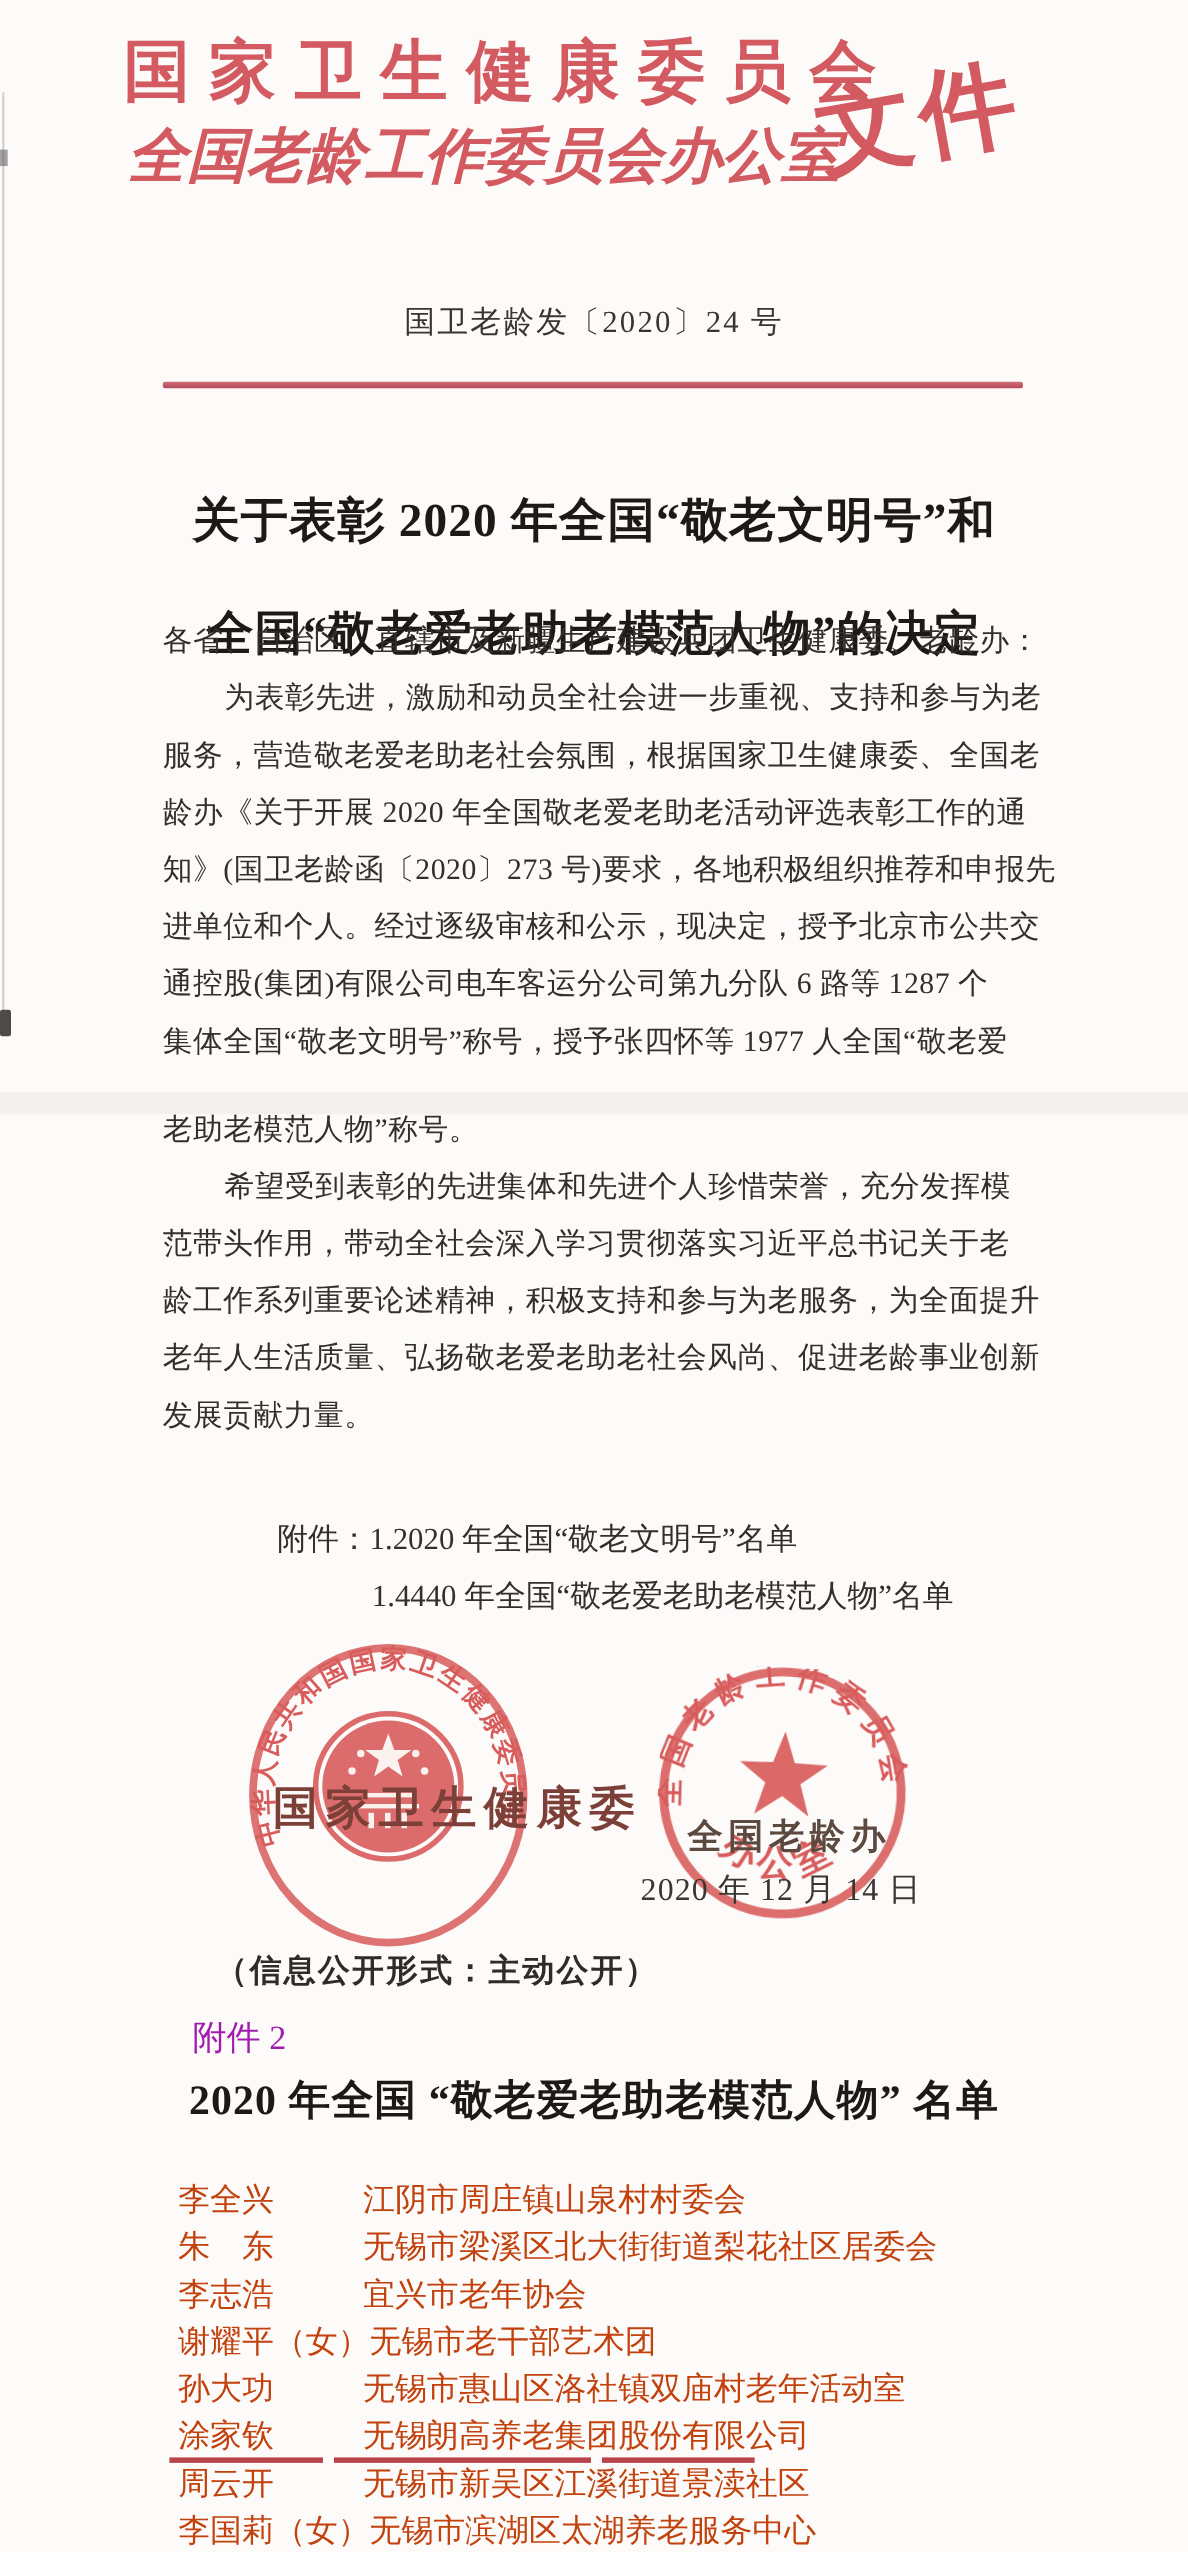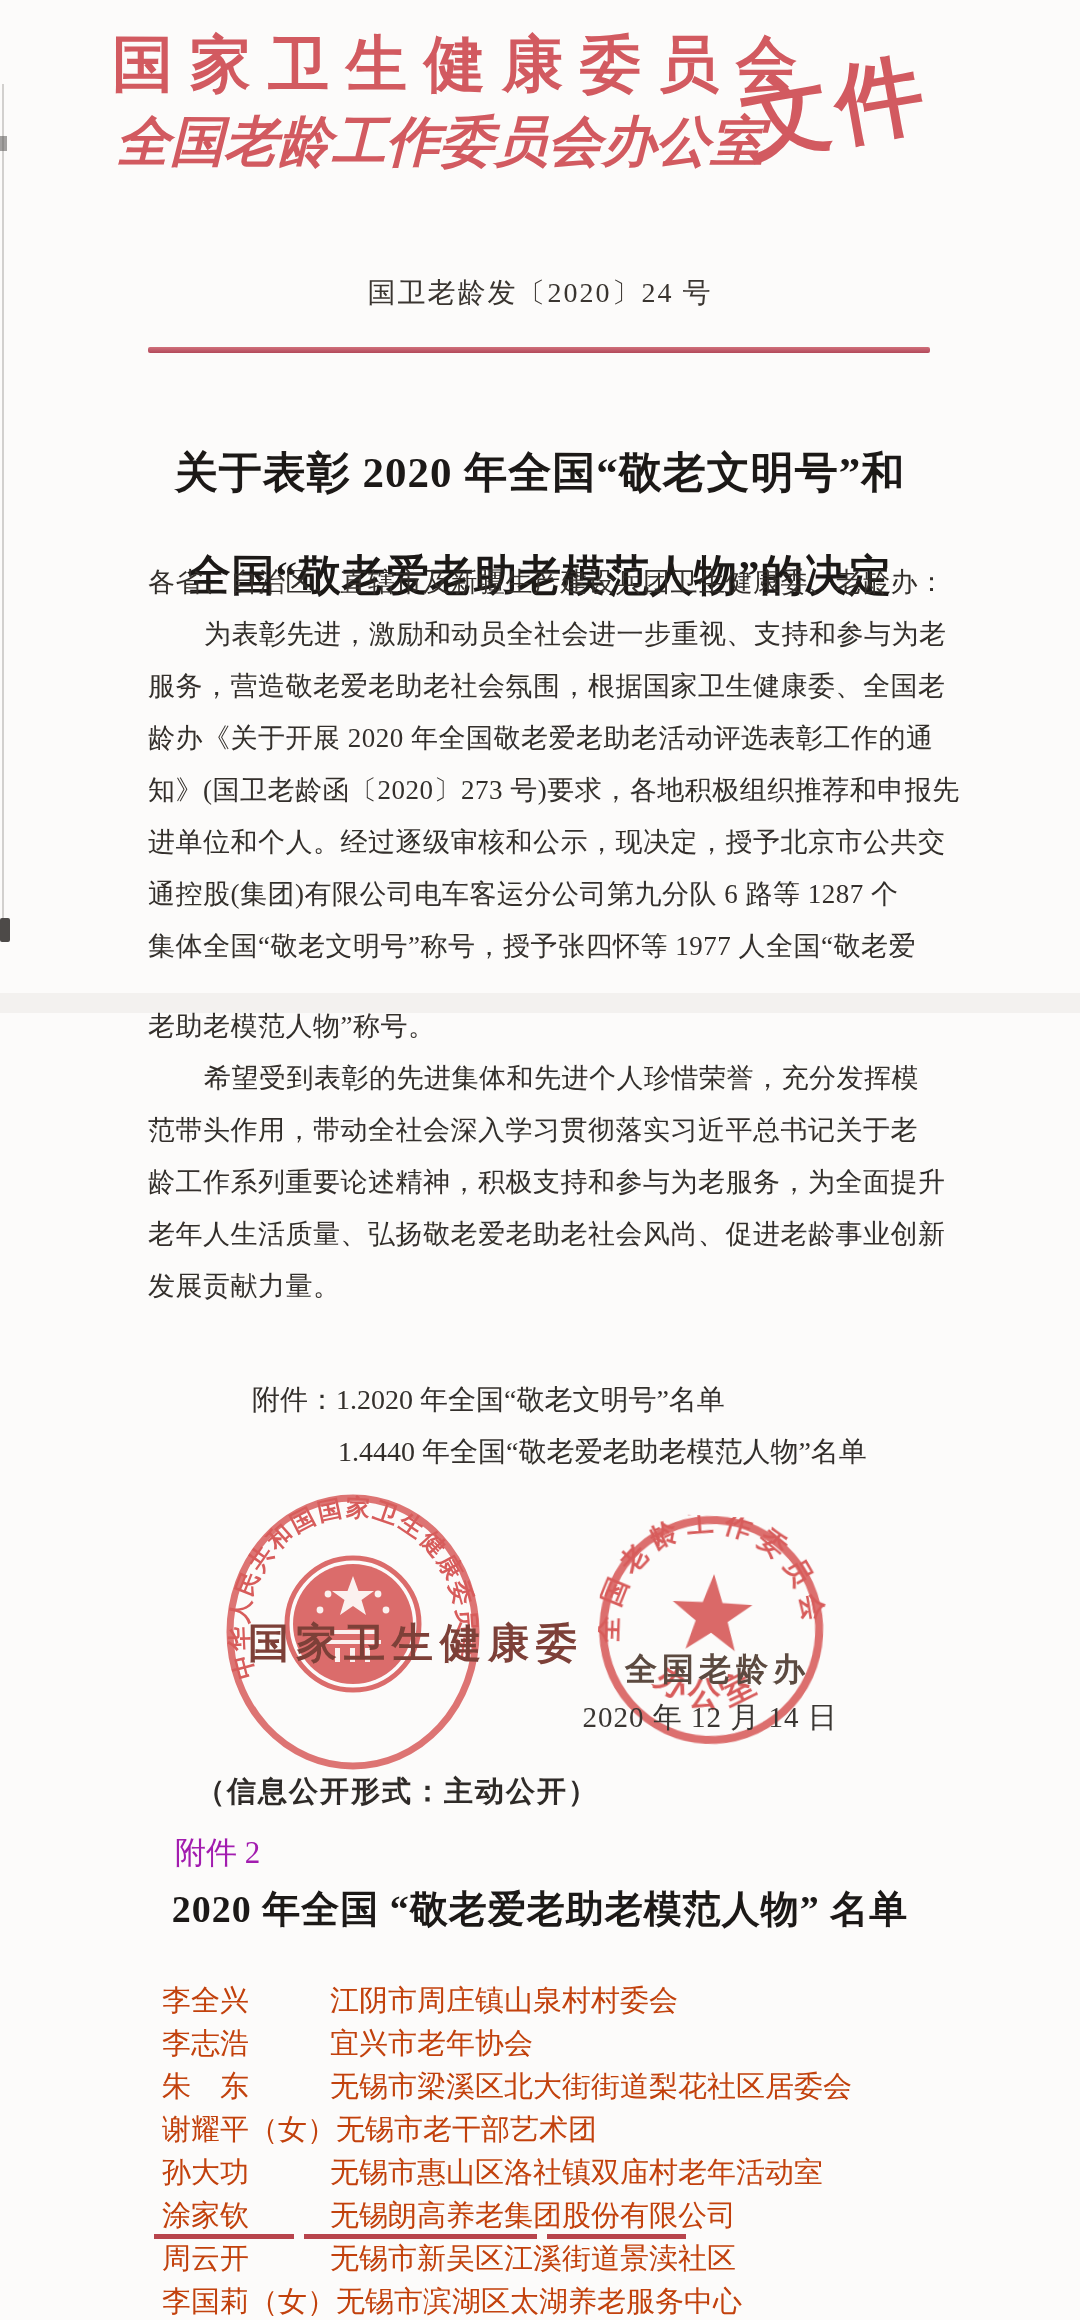--- a/index.html
+++ b/index.html
@@ -169,25 +169,25 @@
 
   <div class="attach2-label">附件 2</div>
   <div class="attach2-heading">2020 年全国 “敬老爱老助老模范人物” 名单</div>
 
   <div class="roster">
   <div class="roster-row">
     <span class="roster-name">李全兴</span><span class="roster-org">江阴市周庄镇山泉村村委会</span>
   </div>
 
   <div class="roster-row">
+    <span class="roster-name">朱　东</span><span class="roster-org">无锡市梁溪区北大街街道梨花社区居委会</span>
+  </div>
+
+  <div class="roster-row">
     <span class="roster-name">李志浩</span><span class="roster-org">宜兴市老年协会</span>
-  </div>
-
-  <div class="roster-row">
-    <span class="roster-name">朱　东</span><span class="roster-org">无锡市梁溪区北大街街道梨花社区居委会</span>
   </div>
 
   <div class="roster-row">
     <span class="roster-name">谢耀平（女）</span><span class="roster-org">无锡市老干部艺术团</span>
   </div>
 
   <div class="roster-row">
     <span class="roster-name">孙大功</span><span class="roster-org">无锡市惠山区洛社镇双庙村老年活动室</span>
   </div>
 

